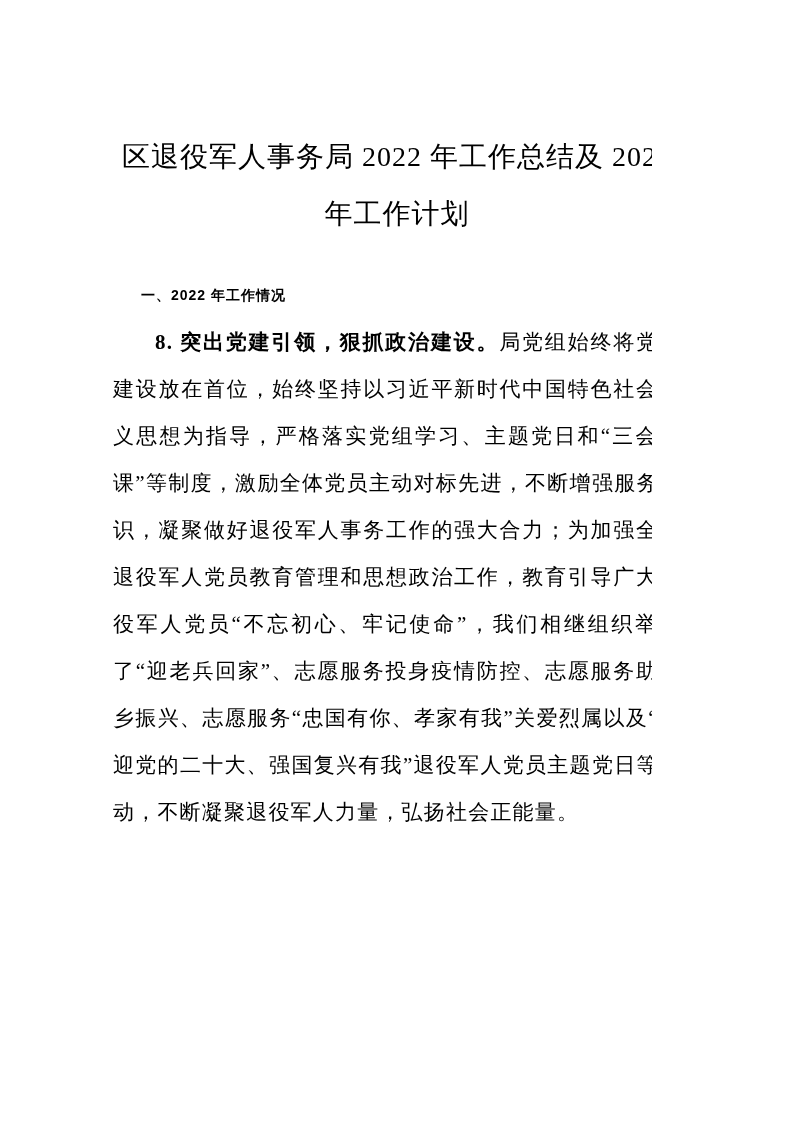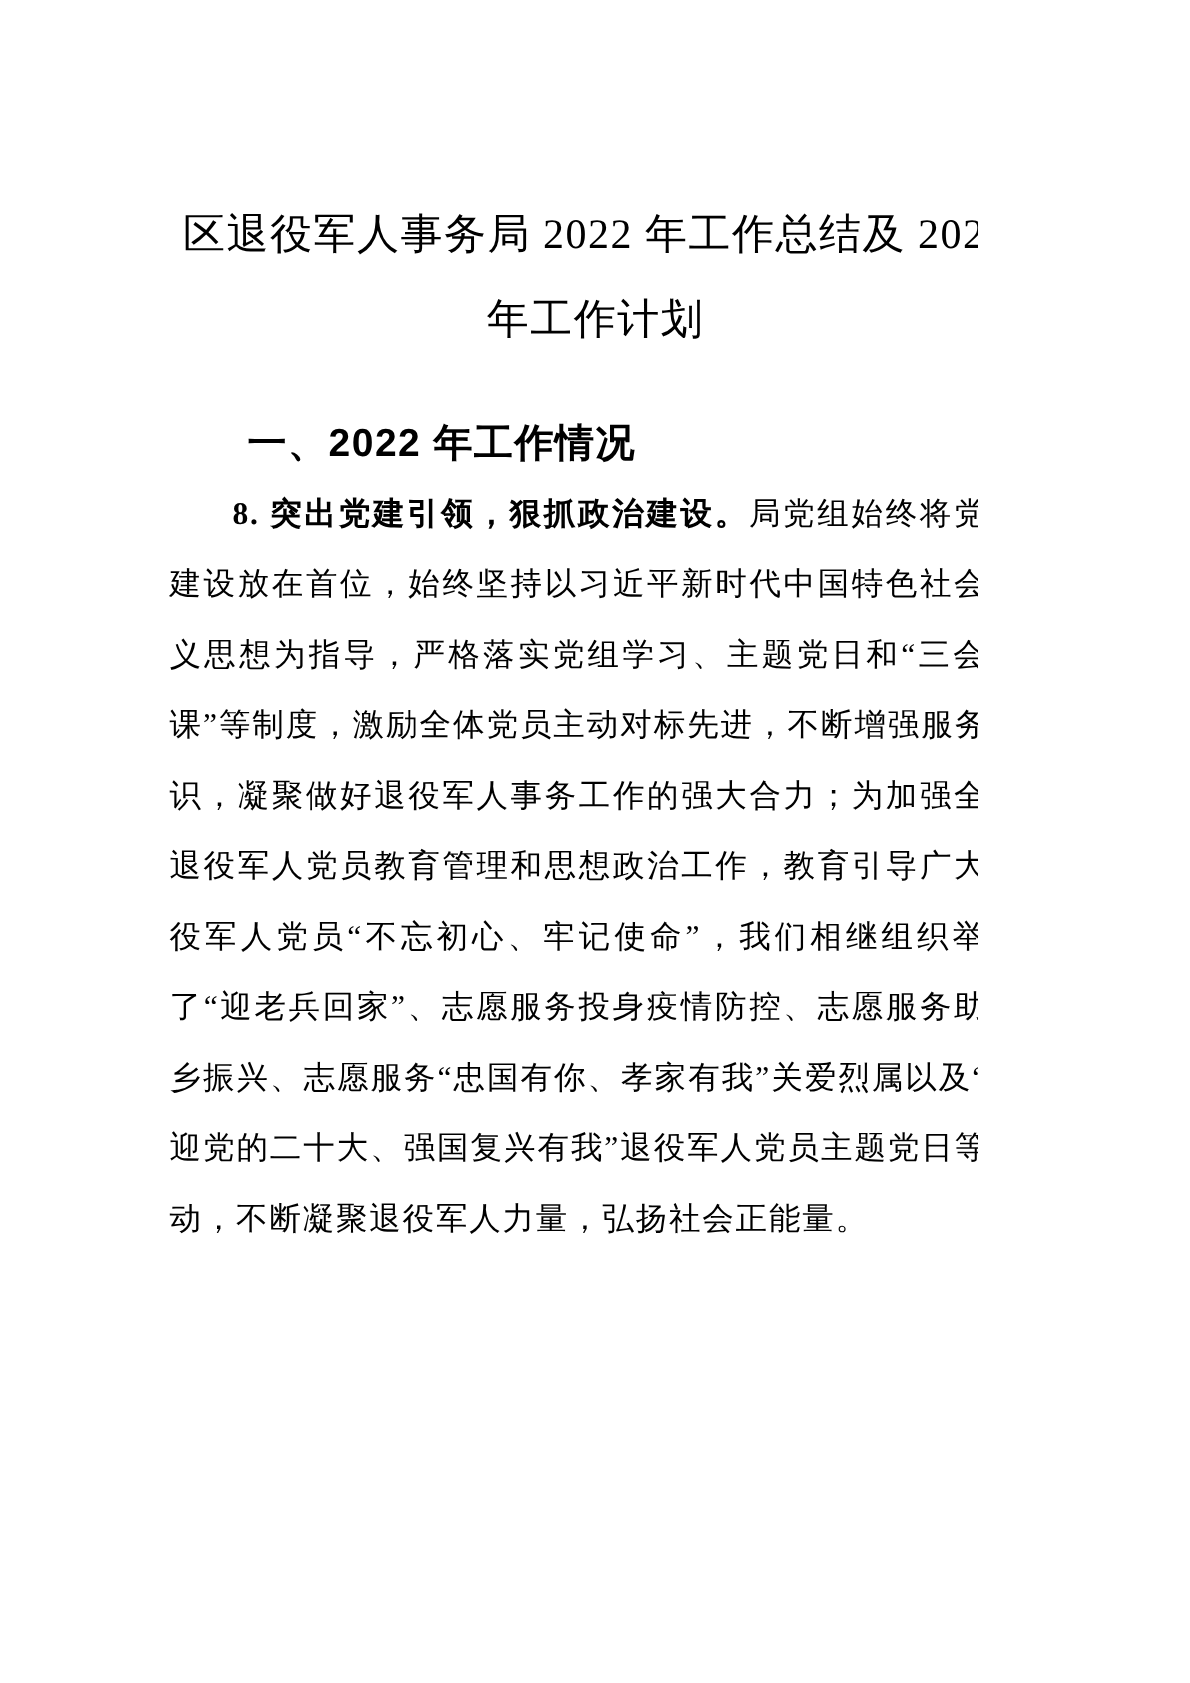--- a/index.html
+++ b/index.html
@@ -34,21 +34,21 @@
   .para {
     font-size: 21px;
     line-height: 47px;
     text-align: justify;
     text-indent: 2em;
     letter-spacing: 1.2px;
     margin: 0;
   }
   .heading-1 {
     font-family: "Liberation Sans", "DejaVu Sans", sans-serif;
-    font-size: 26px;
+    font-size: 14px;
     font-weight: bold;
     line-height: 47px;
     text-indent: 2em;
     letter-spacing: 1px;
     margin: 0;
   }
   .heading-2 {
     font-size: 21px;
     font-weight: bold;
     line-height: 47px;

